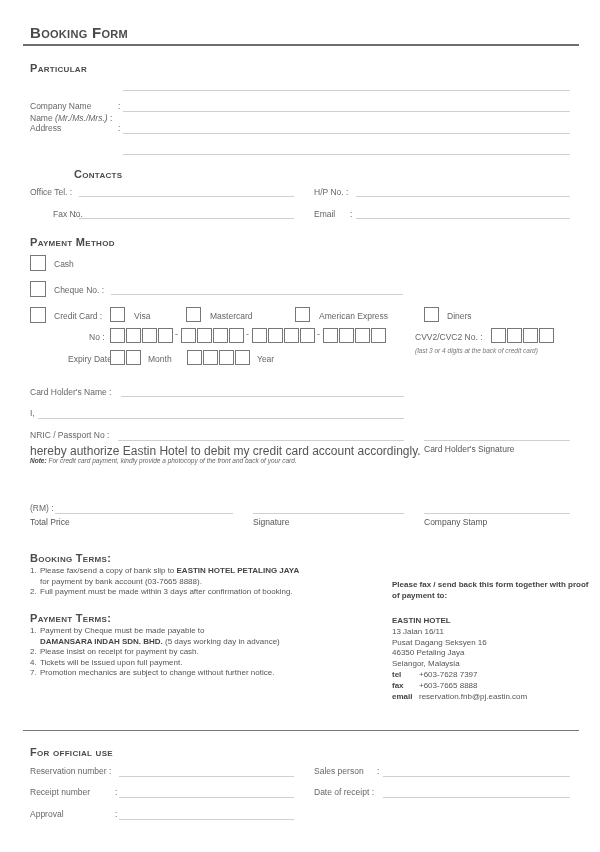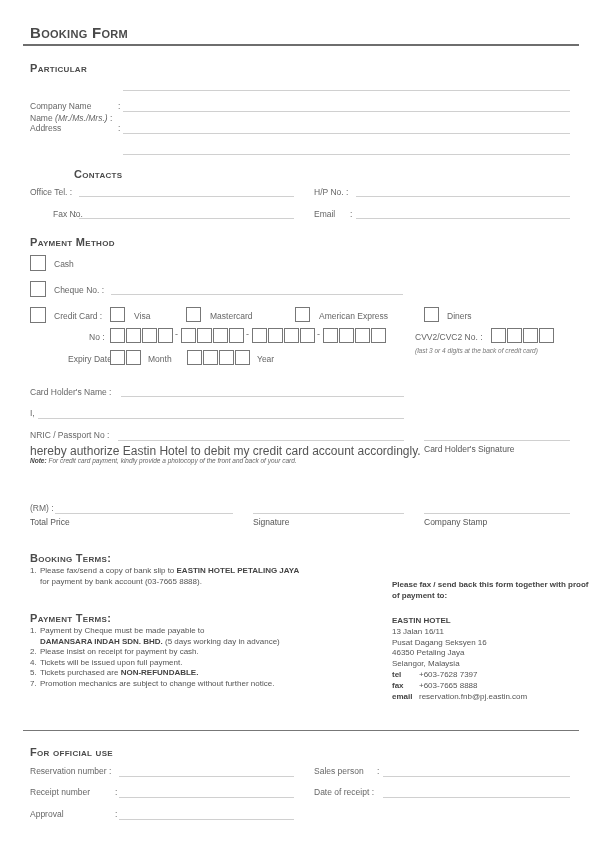--- a/index.html
+++ b/index.html
@@ -139,29 +139,29 @@
 <div class="abs line" style="left:253px;top:513px;width:151px;"></div>
 <div class="abs line" style="left:424px;top:513px;width:146px;"></div>
 <div class="abs cap" style="left:30px;top:517px;">Total Price</div>
 <div class="abs cap" style="left:253px;top:517px;">Signature</div>
 <div class="abs cap" style="left:424px;top:517px;">Company Stamp</div>
 
 <div class="abs sec" style="left:30px;top:552px;">Booking Terms:</div>
 <div class="abs terms" style="left:30px;top:566px;" id="booking-terms">
     <div><span style="display: inline-block; width: 10px;">1.</span><span>Please fax/send a copy of bank slip to </span><b>EASTIN HOTEL PETALING JAYA</b></div>
     <div><span style="display: inline-block; width: 10px;"></span><span>for payment by bank account (03-7665 8888).</span></div>
+    <div><span style="display: inline-block; width: 10px;">2.</span><span>Full payment must be made within 3 days after confirmation of booking.</span></div>
   </div>
 
 <div class="abs sec" style="left:30px;top:612px;">Payment Terms:</div>
 <div class="abs terms" style="left:30px;top:626px;" id="payment-terms">
     <div><span style="display: inline-block; width: 10px;">1.</span><span>Payment by Cheque must be made payable to</span></div>
     <div><span style="display: inline-block; width: 10px;"></span><b>DAMANSARA INDAH SDN. BHD.</b><span> (5 days working day in advance)</span></div>
     <div><span style="display: inline-block; width: 10px;">2.</span><span>Please insist on receipt for payment by cash.</span></div>
     <div><span style="display: inline-block; width: 10px;">4.</span><span>Tickets will be issued upon full payment.</span></div>
-    <div><span style="display: inline-block; width: 10px;">5.</span><span>Tickets purchased are </span><b>NON-REFUNDABLE.</b></div>
     <div><span style="display: inline-block; width: 10px;">7.</span><span>Promotion mechanics are subject to change without further notice.</span></div>
   </div>
 
 <div class="abs addr" style="left:392px;top:580px;width:200px;white-space:normal;font-weight:bold;color:#444;">Please fax / send back this form together with proof of payment to:</div>
 <div class="abs addr" style="left:392px;top:616px;">
   <div><b>EASTIN HOTEL</b></div>
   <div>13 Jalan 16/11</div>
   <div>Pusat Dagang Seksyen 16</div>
   <div>46350 Petaling Jaya</div>
   <div>Selangor, Malaysia</div>

